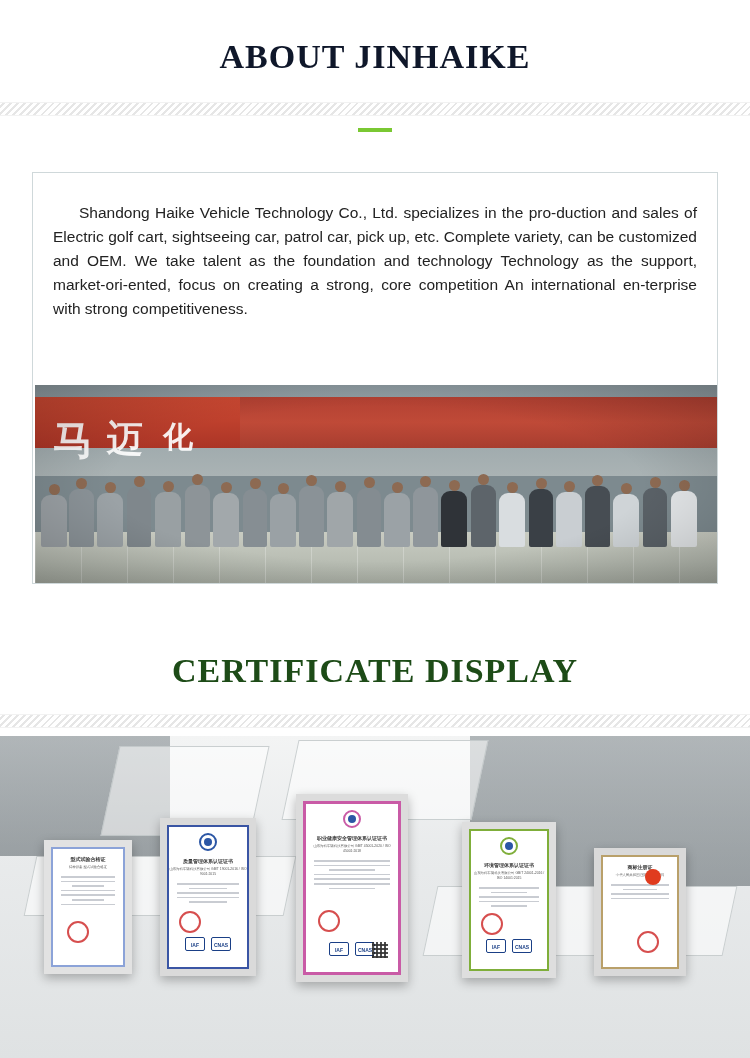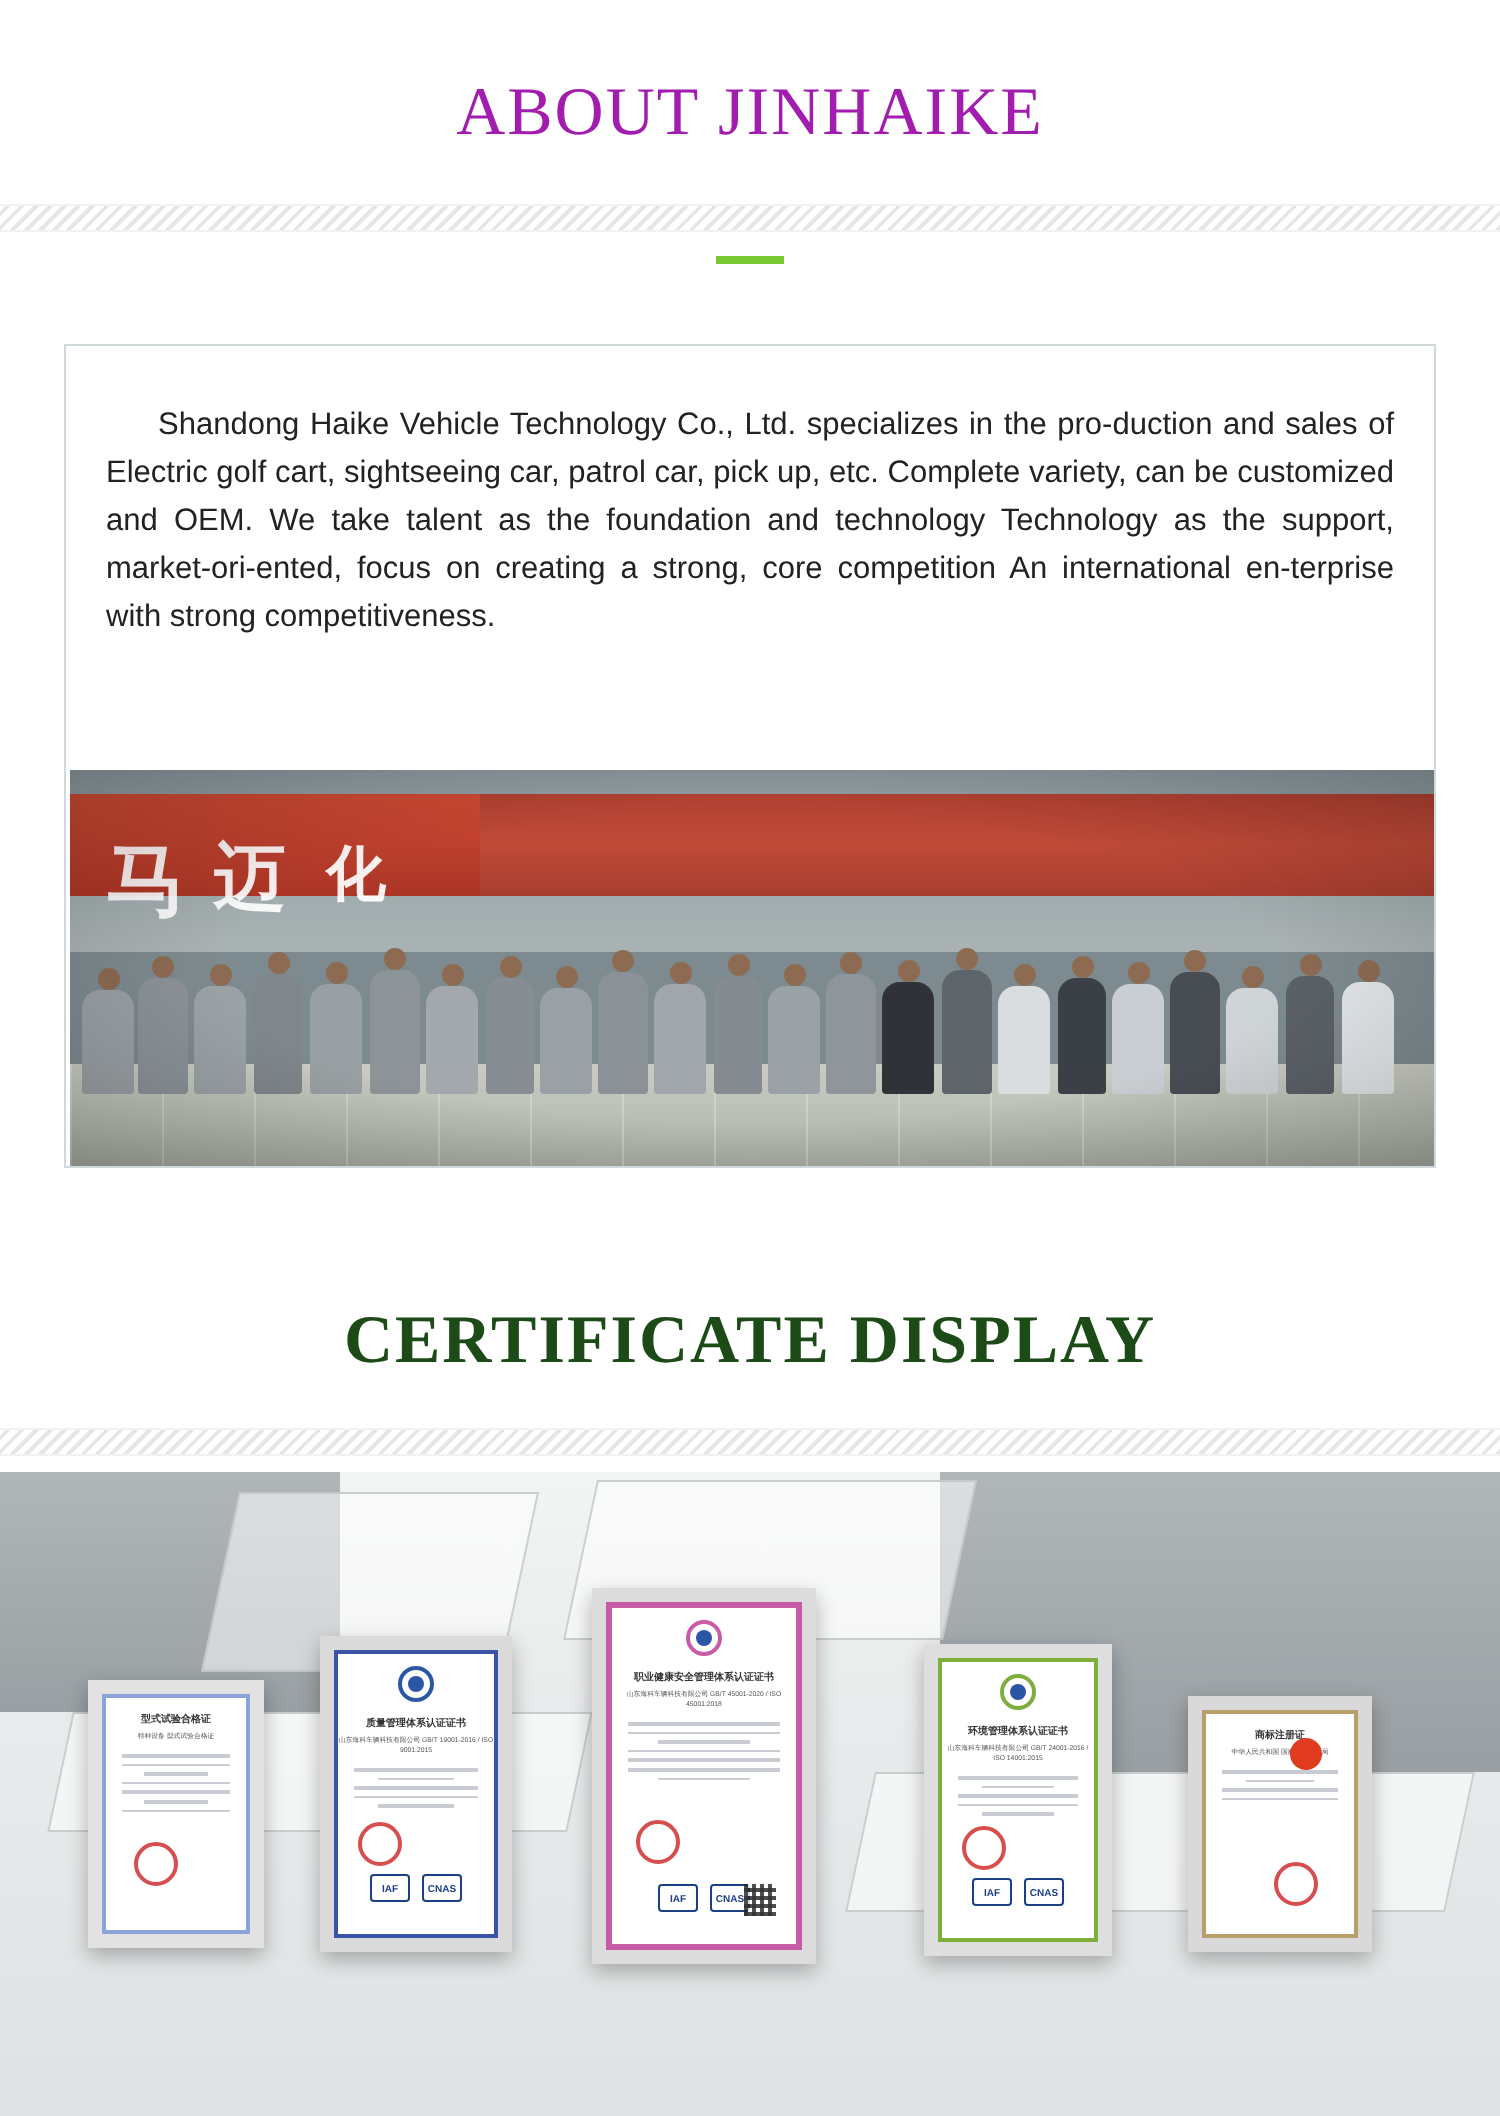--- a/index.html
+++ b/index.html
@@ -13,24 +13,24 @@
     height: 1058px;
     position: relative;
     font-family: "Liberation Sans", sans-serif;
     overflow: hidden;
   }
 
   
   .about-title {
     text-align: center;
     font-family: "Liberation Serif", serif;
-    font-weight: normal;
+    font-weight: bold;
     font-size: 34px;
     letter-spacing: 1px;
-    color: #a21caf;
+    color: #0f172a;
     padding-top: 38px;
     margin: 0;
   }
 
   .hatch-band {
     width: 100%;
     height: 14px;
     margin-top: 26px;
     background-image: repeating-linear-gradient(
       -45deg,

